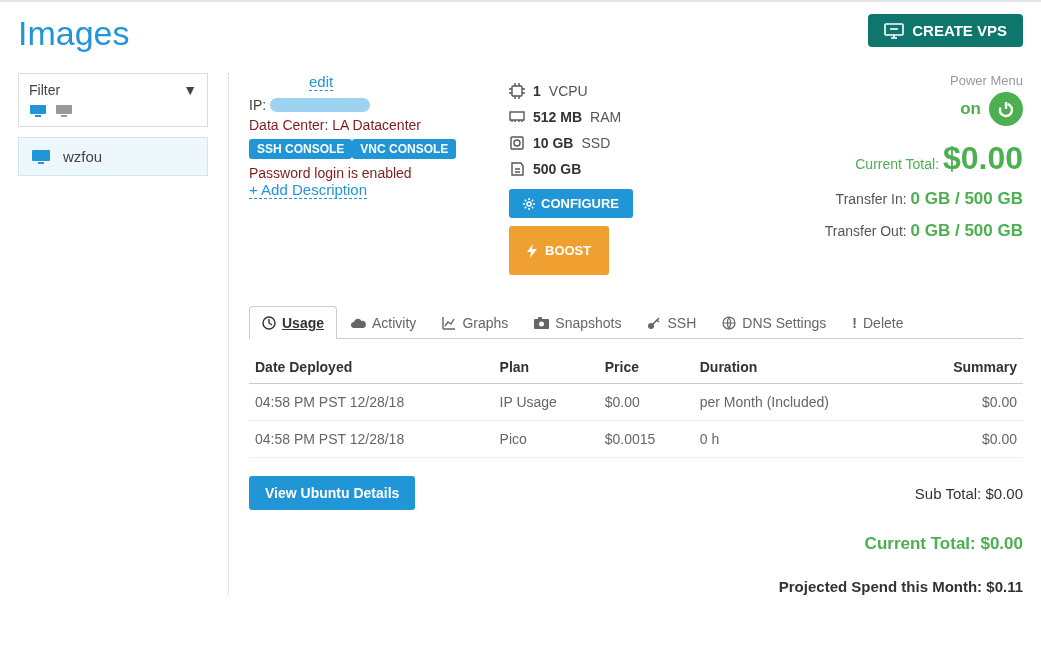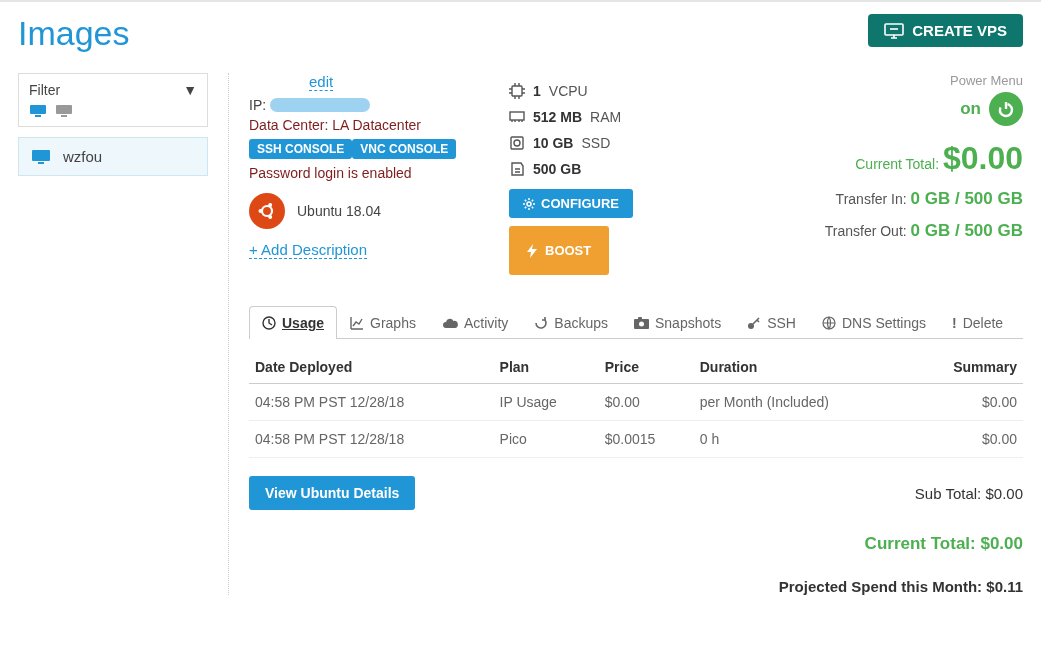--- a/index.html
+++ b/index.html
@@ -115,32 +115,20 @@
         <div class="ip-line">
             <span>IP:</span>
             <span class="ip-blur"></span>
           </div>
         <div class="dc-line">Data Center: LA Datacenter</div>
         <div class="console-btns">
           <button class="btn-blue-sm">SSH CONSOLE</button>
           <button class="btn-blue-sm">VNC CONSOLE</button>
         </div>
         <div class="pw-line">Password login is enabled</div>
-        <div class="os-row">
-          <span class="ubuntu-circle">
-            <svg width="22" height="22" viewBox="0 0 22 22">
-                <circle cx="11" cy="11" r="11" fill="#dd4814"></circle>
-                <circle cx="11" cy="11" r="5" fill="none" stroke="#fff" stroke-width="2.2"></circle>
-                <circle cx="4.5" cy="11" r="2" fill="#fff"></circle>
-                <circle cx="14.2" cy="5" r="2" fill="#fff"></circle>
-                <circle cx="14.2" cy="17" r="2" fill="#fff"></circle>
-              </svg>
-          </span>
-          <span>Ubuntu 18.04</span>
-        </div>
         <span class="add-desc">+ Add Description</span>
       </div>
 
       <div class="col2">
         <div class="spec-row">
           <span>
               <svg width="16" height="16" viewBox="0 0 16 16" fill="#555">
                 <rect x="3" y="3" width="10" height="10" rx="1" fill="none" stroke="#555" stroke-width="1.4"></rect>
                 <path d="M6 0v3M10 0v3M6 13v3M10 13v3M0 6h3M0 10h3M13 6h3M13 10h3" stroke="#555" stroke-width="1.4"></path>
               </svg>
@@ -227,43 +215,34 @@
         <span>
             <svg width="14" height="14" viewBox="0 0 14 14" fill="none" stroke="#333" stroke-width="1.4">
               <circle cx="7" cy="7" r="6"></circle>
               <path d="M7 3v4l3 2"></path>
             </svg>
           </span>
         <span>Usage</span>
       </div>
       <div class="tab">
         <span>
+            <svg width="16" height="12" viewBox="0 0 16 12" fill="#666">
+              <path d="M4 11a3 3 0 010-6 4 4 0 017.5-1A3 3 0 0113 11z"></path>
+            </svg>
+          </span>
+        <span>Activity</span>
+      </div>
+      <div class="tab">
+        <span>
             <svg width="14" height="14" viewBox="0 0 14 14" fill="none" stroke="#666" stroke-width="1.4">
               <path d="M1 13h12M1 13V1"></path>
               <path d="M3 10l3-4 3 2 3-5"></path>
             </svg>
           </span>
         <span>Graphs</span>
-      </div>
-      <div class="tab">
-        <span>
-            <svg width="16" height="12" viewBox="0 0 16 12" fill="#666">
-              <path d="M4 11a3 3 0 010-6 4 4 0 017.5-1A3 3 0 0113 11z"></path>
-            </svg>
-          </span>
-        <span>Activity</span>
-      </div>
-      <div class="tab">
-        <span>
-            <svg width="14" height="14" viewBox="0 0 14 14" fill="none" stroke="#666" stroke-width="1.6">
-              <path d="M2 7a5 5 0 109-3"></path>
-              <path d="M11 1v3H8"></path>
-            </svg>
-          </span>
-        <span>Backups</span>
       </div>
       <div class="tab">
         <span>
             <svg width="15" height="12" viewBox="0 0 15 12" fill="#666">
               <rect x="0" y="2" width="15" height="10" rx="1"></rect>
               <circle cx="7.5" cy="7" r="2.5" fill="#fff"></circle>
               <rect x="4" y="0" width="4" height="3" rx="1"></rect>
             </svg>
           </span>
         <span>Snapshots</span>

